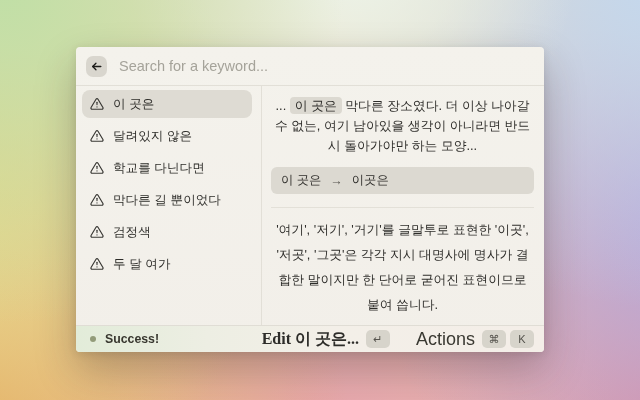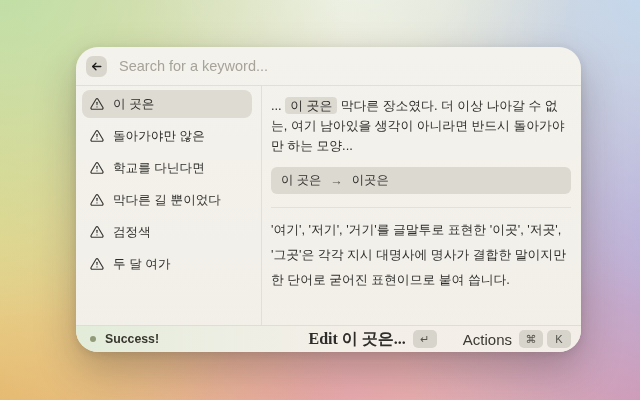--- a/index.html
+++ b/index.html
@@ -11,23 +11,23 @@
       radial-gradient(circle at 0% -5%,   #bfdfa6 0%, rgba(191,223,166,0) 45%),
       radial-gradient(circle at 55% -10%, #ecf4ea 0%, rgba(236,244,234,0) 40%),
       radial-gradient(circle at 103% -5%, #c3d8ee 0%, rgba(195,216,238,0) 42%),
       radial-gradient(circle at -8% 50%,  #e6d98a 0%, rgba(230,217,138,0) 45%),
       radial-gradient(circle at 108% 55%, #b4aadc 0%, rgba(180,170,220,0) 45%),
       radial-gradient(circle at -5% 105%, #e5a259 0%, rgba(229,162,89,0) 48%),
       radial-gradient(circle at 50% 110%, #e8a2ab 0%, rgba(232,162,171,0) 55%),
       radial-gradient(circle at 105% 105%,#e08a9b 0%, rgba(224,138,155,0) 50%);
   }
   .window{
-    position:absolute;left:76px;top:47px;width:505px;height:305px;
+    position:absolute;left:76px;top:47px;width:468px;height:305px;
     background:linear-gradient(180deg,#f4f2ec 0%,#f2efe9 100%);
-    border-radius:22px;
+    border-radius:4px;
     box-shadow:0 18px 40px rgba(40,30,30,.28), 0 2px 8px rgba(40,30,30,.12);
     display:flex;flex-direction:column;overflow:hidden;
   }
   
   .searchbar{height:38px;flex:0 0 38px;display:flex;align-items:center;gap:10px;
     padding:0 10px;border-bottom:1px solid #e2dfd7;}
   .backbtn{width:21px;height:21px;border-radius:7px;background:#d9d6ce;border:none;
     display:flex;align-items:center;justify-content:center;cursor:pointer;padding:0;}
   .backbtn svg{display:block;}
   .searchinput{flex:1;border:none;outline:none;background:transparent;
@@ -38,42 +38,42 @@
   .main{flex:1;display:flex;min-height:0;}
   .sidebar{width:186px;flex:0 0 186px;border-right:1px solid #e2dfd7;
     padding:4px 9px 4px 6px;box-sizing:border-box;}
   .srow{height:28px;margin-bottom:4px;border-radius:8px;display:flex;align-items:center;
     gap:9px;padding:0 8px;cursor:pointer;}
   .srow.selected{background:#dedbd3;}
   .srow .ticon{flex:0 0 14px;display:flex;align-items:center;}
   .srow .lbl{font-size:12.5px;color:#2d2c29;font-weight:500;letter-spacing:.1px;
     white-space:nowrap;overflow:hidden;}
   
-  .detail{flex:1;padding:10px 10px 10px 9px;box-sizing:border-box;min-width:0;}
+  .detail{flex:1;padding:10px 10px 10px 9px;box-sizing:border-box;min-width:0;text-align:center;}
   .excerpt{margin:0;font-size:12.8px;line-height:20px;color:#2e2d2a;}
   .hl{background:#dcd9d1;border-radius:4px;padding:1px 5px;}
   .correction{margin-top:11px;background:#dcd9d1;border-radius:6px;
     padding:5px 10px;display:flex;align-items:center;gap:9px;
     font-size:12.3px;color:#2e2d2a;cursor:pointer;}
   .correction .arrow{color:#55534d;font-size:12.5px;}
   .rule{border:none;border-top:1px solid #e3e0d8;margin:13px 0 0 0;}
   .explain{margin:9px 0 0 0;font-size:12.8px;line-height:25px;color:#2e2d2a;}
   
   .footer{flex:0 0 27px;height:27px;border-top:1px solid #e0ddd5;
     display:flex;align-items:center;padding:8px 10px;box-sizing:border-box;
     background:linear-gradient(90deg,#e2ecd9 0%,#edeee3 28%,#f3efe8 55%,#f4eee8 100%);}
   .statusdot{width:6px;height:6px;border-radius:50%;background:#929b79;margin:0 9px 0 4px;}
   .statustext{font-size:12.3px;font-weight:600;color:#38372f;}
   .fspacer{flex:1;}
   .editaction{font-size:16px;font-weight:700;color:#2d2c29;background:none;border:none;
     padding:0;cursor:pointer;font-family:Liberation Serif, serif;}
   .keycap{height:18px;min-width:14px;padding:0 5px;border-radius:5px;background:#d7d4cb;
     display:flex;align-items:center;justify-content:center;
     font-size:11px;color:#55534d;margin-left:7px;}
-  .actionsbtn{font-size:15px;color:#3a3932;background:none;border:none;padding:0;
+  .actionsbtn{font-size:18px;color:#3a3932;background:none;border:none;padding:0;
     margin-left:26px;cursor:pointer;font-family:inherit;}
   .kc-k{margin-left:4px;}
 </style>
 </head>
 <body>
 
 <div class="window">
 
   <div class="searchbar">
     <button class="backbtn">
@@ -103,21 +103,21 @@
       </div>
 
       <div class="srow">
         <span class="ticon">
           <svg width="14" height="14" viewBox="0 0 24 24" fill="none" stroke="#3a3935" stroke-width="2" stroke-linecap="round" stroke-linejoin="round">
               <path d="M10.29 3.86 1.82 18a2 2 0 0 0 1.71 3h16.94a2 2 0 0 0 1.71-3L13.71 3.86a2 2 0 0 0-3.42 0z"></path>
               <line x1="12" y1="9" x2="12" y2="13"></line>
               <line x1="12" y1="17" x2="12.01" y2="17"></line>
             </svg>
         </span>
-        <span class="lbl">돌아가야만 않은</span>
+        <span class="lbl">달려있지 않은</span>
       </div>
 
       <div class="srow">
         <span class="ticon">
           <svg width="14" height="14" viewBox="0 0 24 24" fill="none" stroke="#3a3935" stroke-width="2" stroke-linecap="round" stroke-linejoin="round">
               <path d="M10.29 3.86 1.82 18a2 2 0 0 0 1.71 3h16.94a2 2 0 0 0 1.71-3L13.71 3.86a2 2 0 0 0-3.42 0z"></path>
               <line x1="12" y1="9" x2="12" y2="13"></line>
               <line x1="12" y1="17" x2="12.01" y2="17"></line>
             </svg>
         </span>

